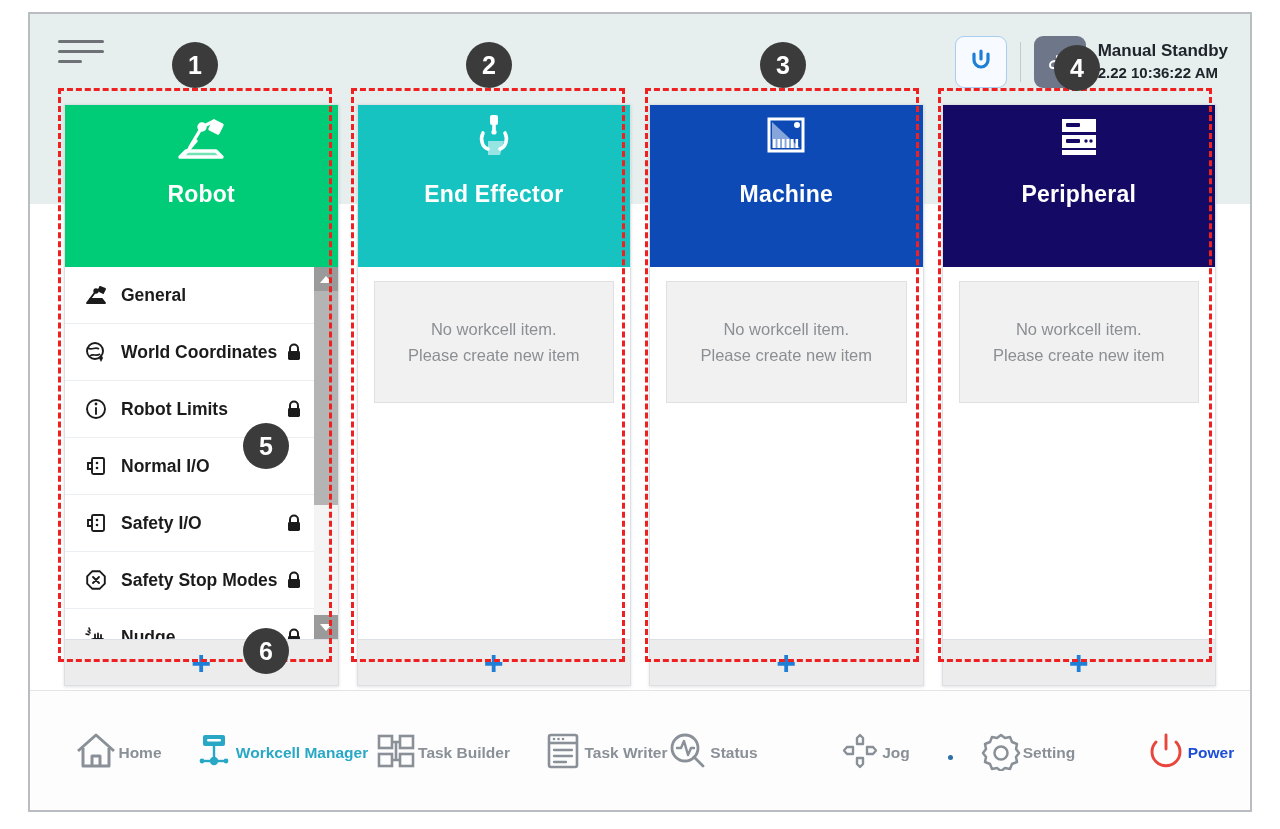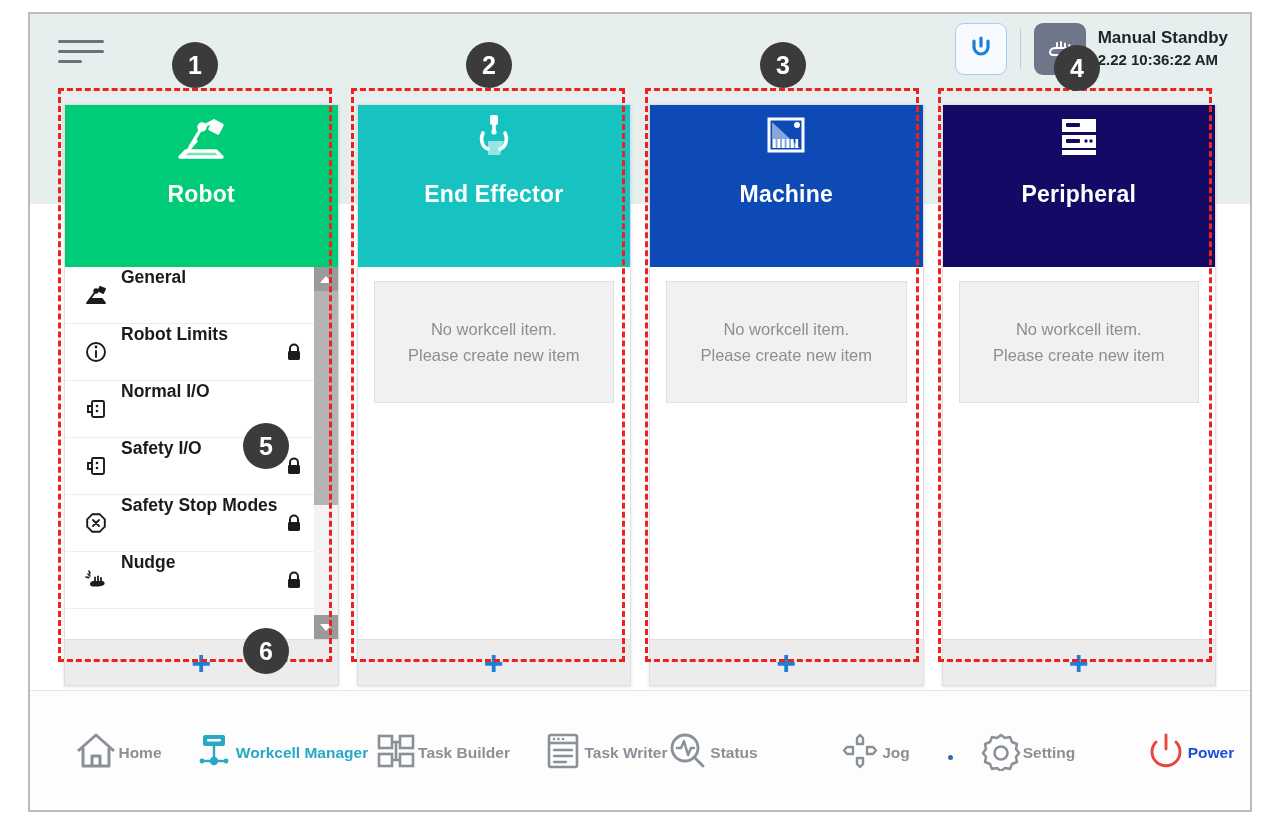--- a/index.html
+++ b/index.html
@@ -52,21 +52,21 @@
     border-radius: 2px;
     margin-bottom: 7px;
   }
   #hamburger span:nth-child(1) { width: 46px; }
   #hamburger span:nth-child(2) { width: 46px; }
   #hamburger span:nth-child(3) { width: 24px; }
 
   #header-right {
     position: absolute;
     right: 22px;
-    top: 6px;
+    top: 19px;
     display: flex;
     align-items: center;
     height: 58px;
   }
   .hdr-btn {
     width: 52px;
     height: 52px;
     border-radius: 9px;
     display: flex;
     align-items: center;
@@ -192,20 +192,21 @@
     height: 100%;
     display: flex;
   }
   .list {
     flex: 1;
     overflow: hidden;
   }
   .list-item {
     height: 57px;
     display: flex;
+    align-items: center;
     border-bottom: 1px solid #eceff1;
     padding: 0 10px 0 14px;
     box-sizing: border-box;
     cursor: pointer;
   }
   .li-icon {
     width: 34px;
     flex: none;
     display: flex;
     align-items: center;
@@ -388,20 +389,36 @@
                         <path d="M16 3 L21 5 L19 9 L15 7 Z" fill="#1b1b1b"></path>
                       <circle cx="12" cy="7" r="1.7" fill="#1b1b1b"></circle>
                       <path d="M3 19 L21 19 L18 15 L6 15 Z" fill="#1b1b1b"></path>
                     </g>
                   </svg>
                 </span>
                 <span class="li-label">General</span>
                 <span class="li-lock"></span>
               </div>
 
+              <div class="list-item">
+                <span class="li-icon">
+                  <svg width="24" height="24" viewBox="0 0 24 24">
+                    <circle cx="11" cy="11" r="8" fill="none" stroke="#1b1b1b" stroke-width="1.9"></circle>
+                    <path d="M4 8 C8 11 11 6 15 9 M6 16 C9 13 12 17 16 14" fill="none" stroke="#1b1b1b" stroke-width="1.6"></path>
+                    <path d="M17 14 L19 18 L17 22 L15 18 Z" fill="#1b1b1b"></path>
+                  </svg>
+                </span>
+                <span class="li-label">World Coordinates</span>
+                <span class="li-lock">
+                  <svg width="16" height="18" viewBox="0 0 16 18">
+                    <path d="M4 8 V5.5 A4 4 0 0 1 12 5.5 V8" fill="none" stroke="#1b1b1b" stroke-width="2"></path>
+                    <rect x="2" y="8" width="12" height="9" rx="1.4" fill="#1b1b1b"></rect>
+                  </svg>
+                </span>
+              </div>
 
               <div class="list-item">
                 <span class="li-icon">
                   <svg width="24" height="24" viewBox="0 0 24 24">
                     <circle cx="12" cy="12" r="9" fill="none" stroke="#1b1b1b" stroke-width="1.9"></circle>
                     <circle cx="12" cy="7" r="1.4" fill="#1b1b1b"></circle>
                     <path d="M12 11 L12 17" stroke="#1b1b1b" stroke-width="1.9" stroke-linecap="round"></path>
                   </svg>
                 </span>
                 <span class="li-label">Robot Limits</span>

